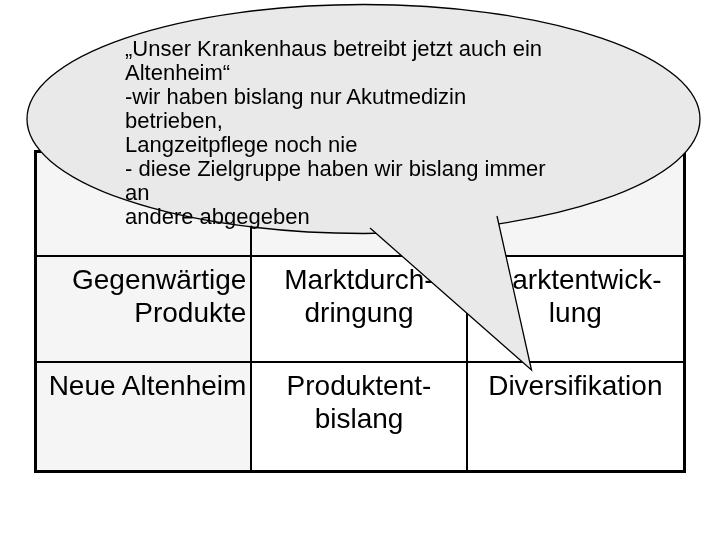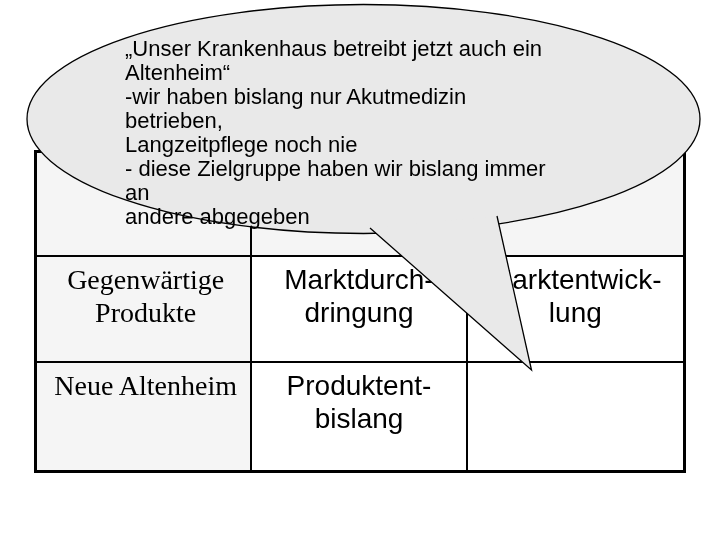--- a/index.html
+++ b/index.html
@@ -15,21 +15,21 @@
     z-index:1;
   }
   .cell{
     box-sizing:border-box;border-right:2px solid #000;border-bottom:2px solid #000;
     font-size:28px;line-height:33px;white-space:pre-line;padding-top:6px;
     overflow:hidden;
   }
   .cell.last-col{border-right:none;}
   .cell.last-row{border-bottom:none;}
   .cell.shaded{background:#f5f5f5;}
-  .cell.left{text-align:center;padding-left:8px;padding-right:4px;font-family:Liberation Serif, serif;}
+  .cell.left{text-align:right;padding-left:8px;padding-right:4px;}
   .cell.center{text-align:center;}
   
   .bubble-svg{position:absolute;left:0;top:0;z-index:5;pointer-events:none;}
   .bubble-text{
     position:absolute;left:125px;top:37px;width:445px;z-index:6;
     font-size:22px;line-height:24px;white-space:pre-line;
   }
 </style>
 </head>
 <body>
@@ -44,20 +44,21 @@
     <div class="cell shaded left">Gegenwärtige
 Produkte</div>
     <div class="cell center">Marktdurch-
 dringung</div>
     <div class="cell center last-col">Marktentwick-
 lung</div>
 
     <div class="cell shaded left last-row">Neue Altenheim</div>
     <div class="cell center last-row">Produktent-
 bislang</div>
+    <div class="cell center last-col last-row">Diversifikation</div>
   </div>
 
   <svg class="bubble-svg" width="720" height="540" viewBox="0 0 720 540">
     <ellipse cx="363.5" cy="119" rx="336.5" ry="114.5" fill="#e9e9e9" stroke="#000000" stroke-width="1.3"></ellipse>
     <path d="M 370 228 L 531.5 370 L 497 216" fill="#e9e9e9" stroke="#000000" stroke-width="1.3" stroke-linejoin="miter"></path>
   </svg>
 
   <div class="bubble-text">„Unser Krankenhaus betreibt jetzt auch ein
 Altenheim“
 -wir haben bislang nur Akutmedizin betrieben,

